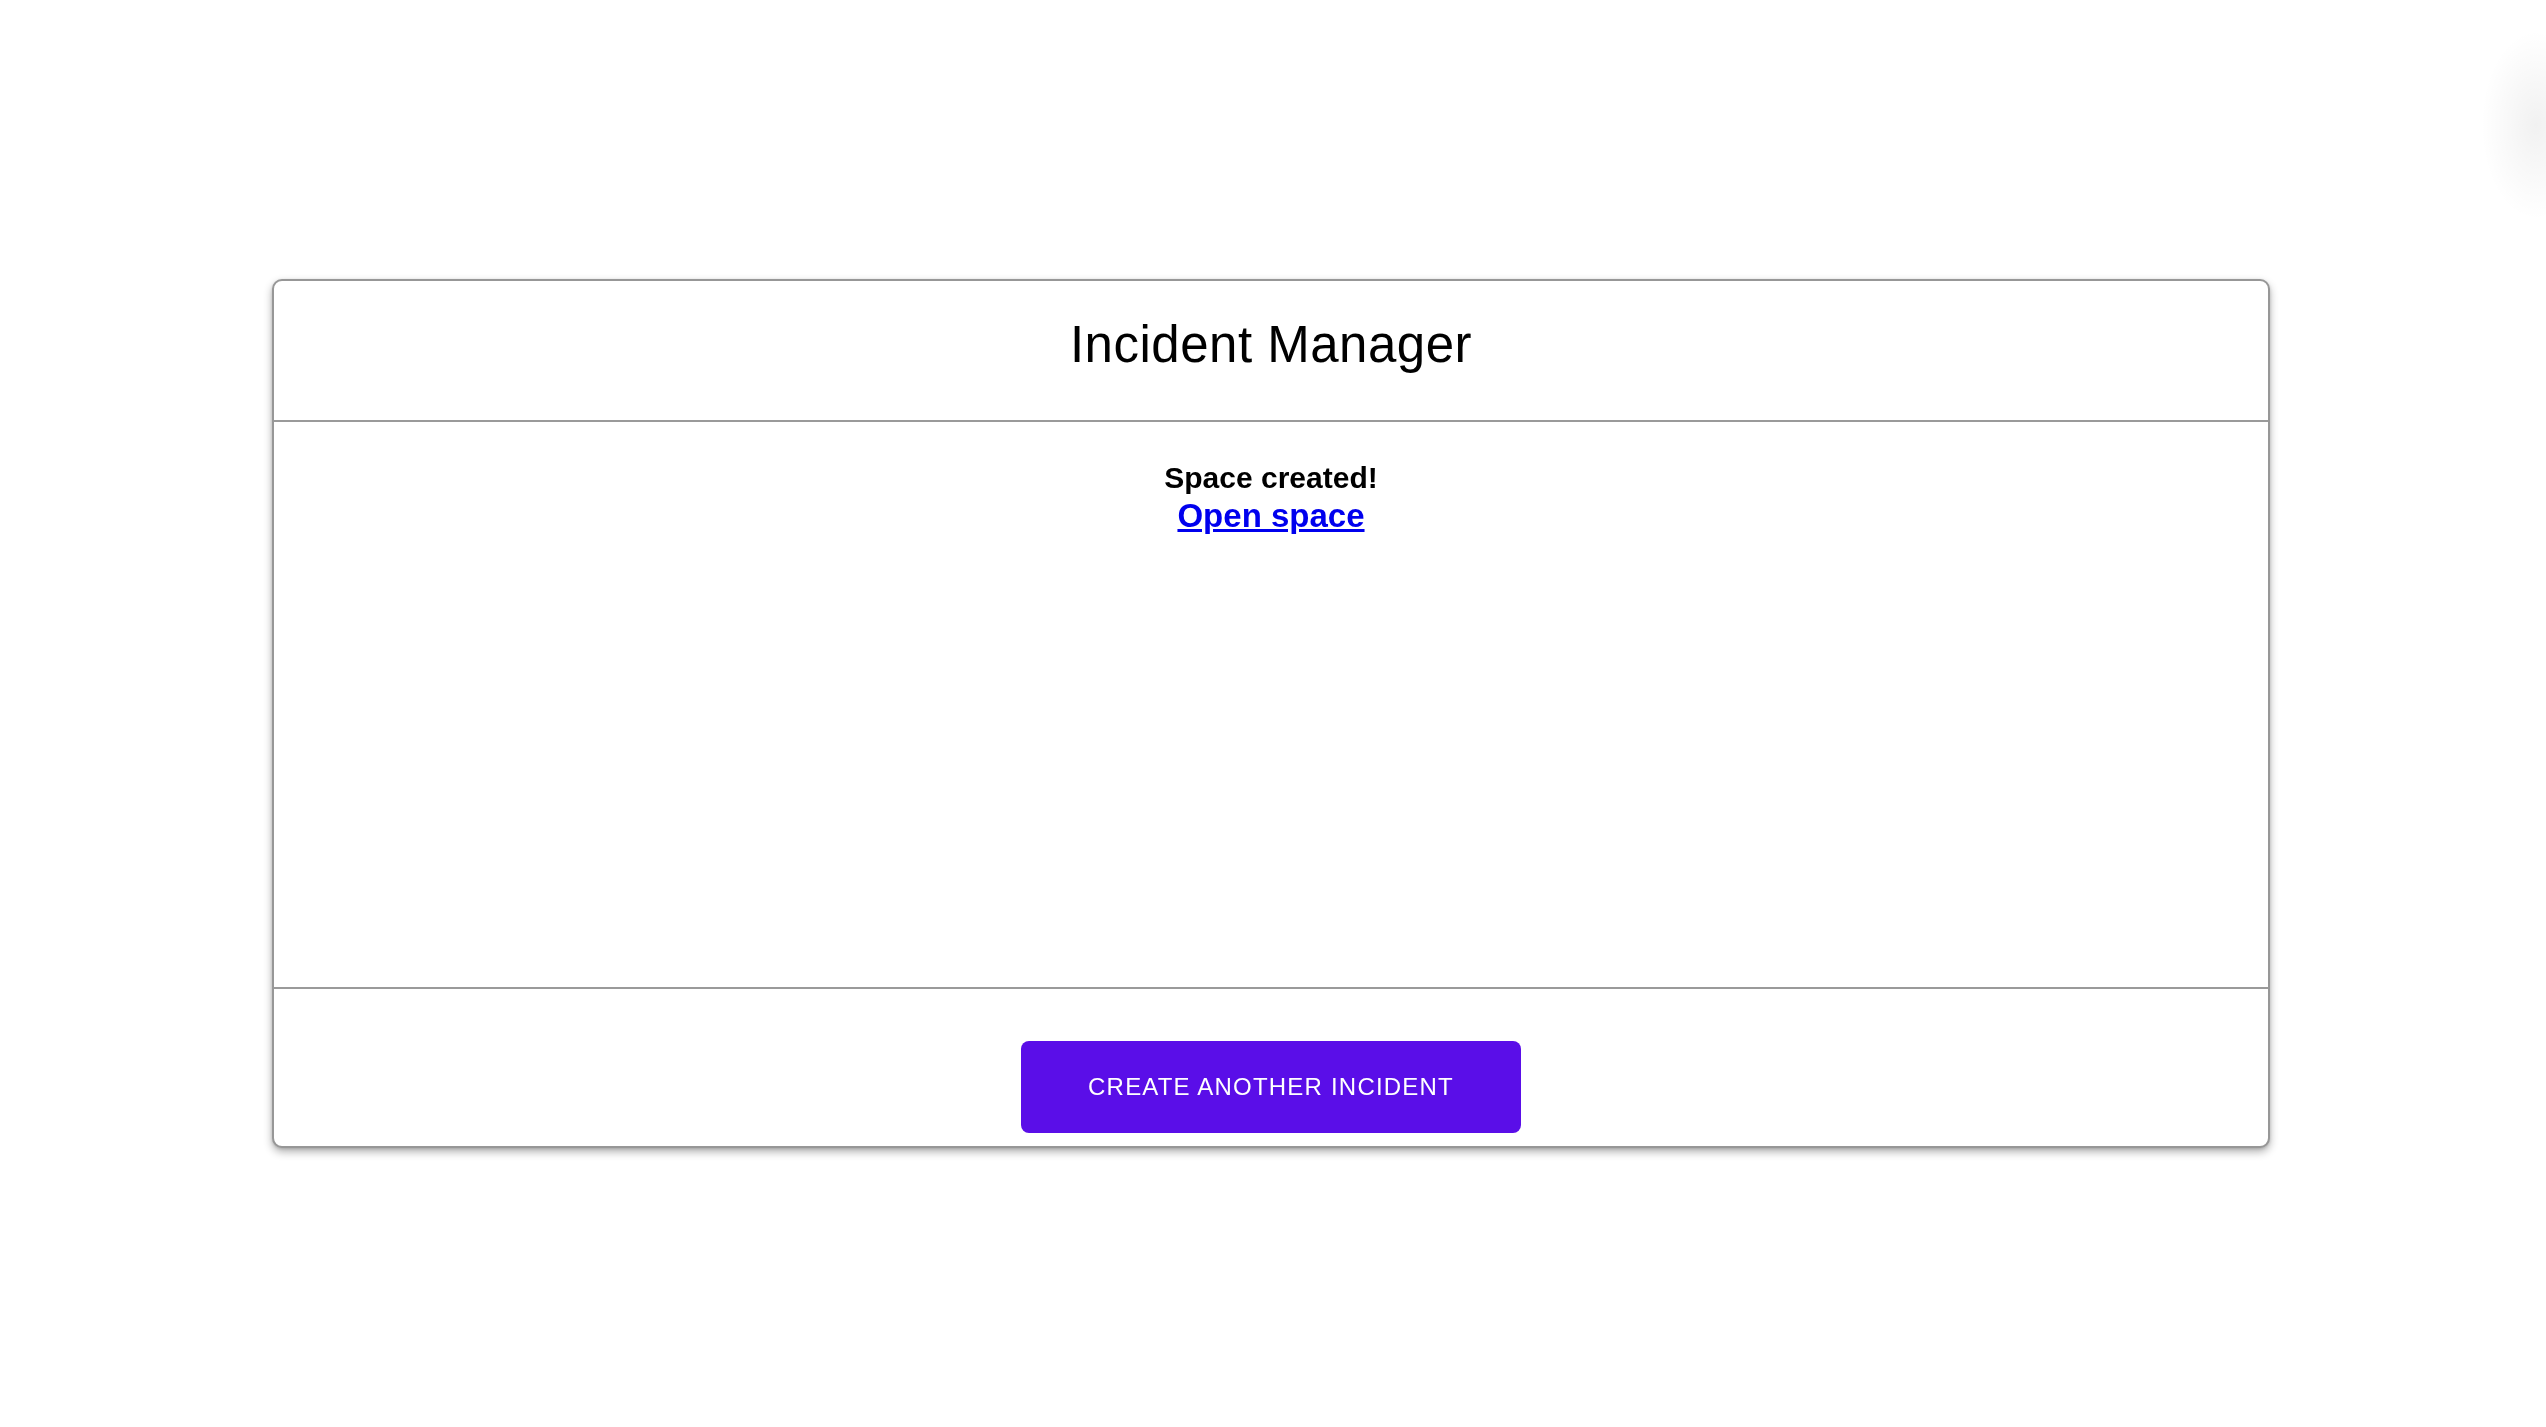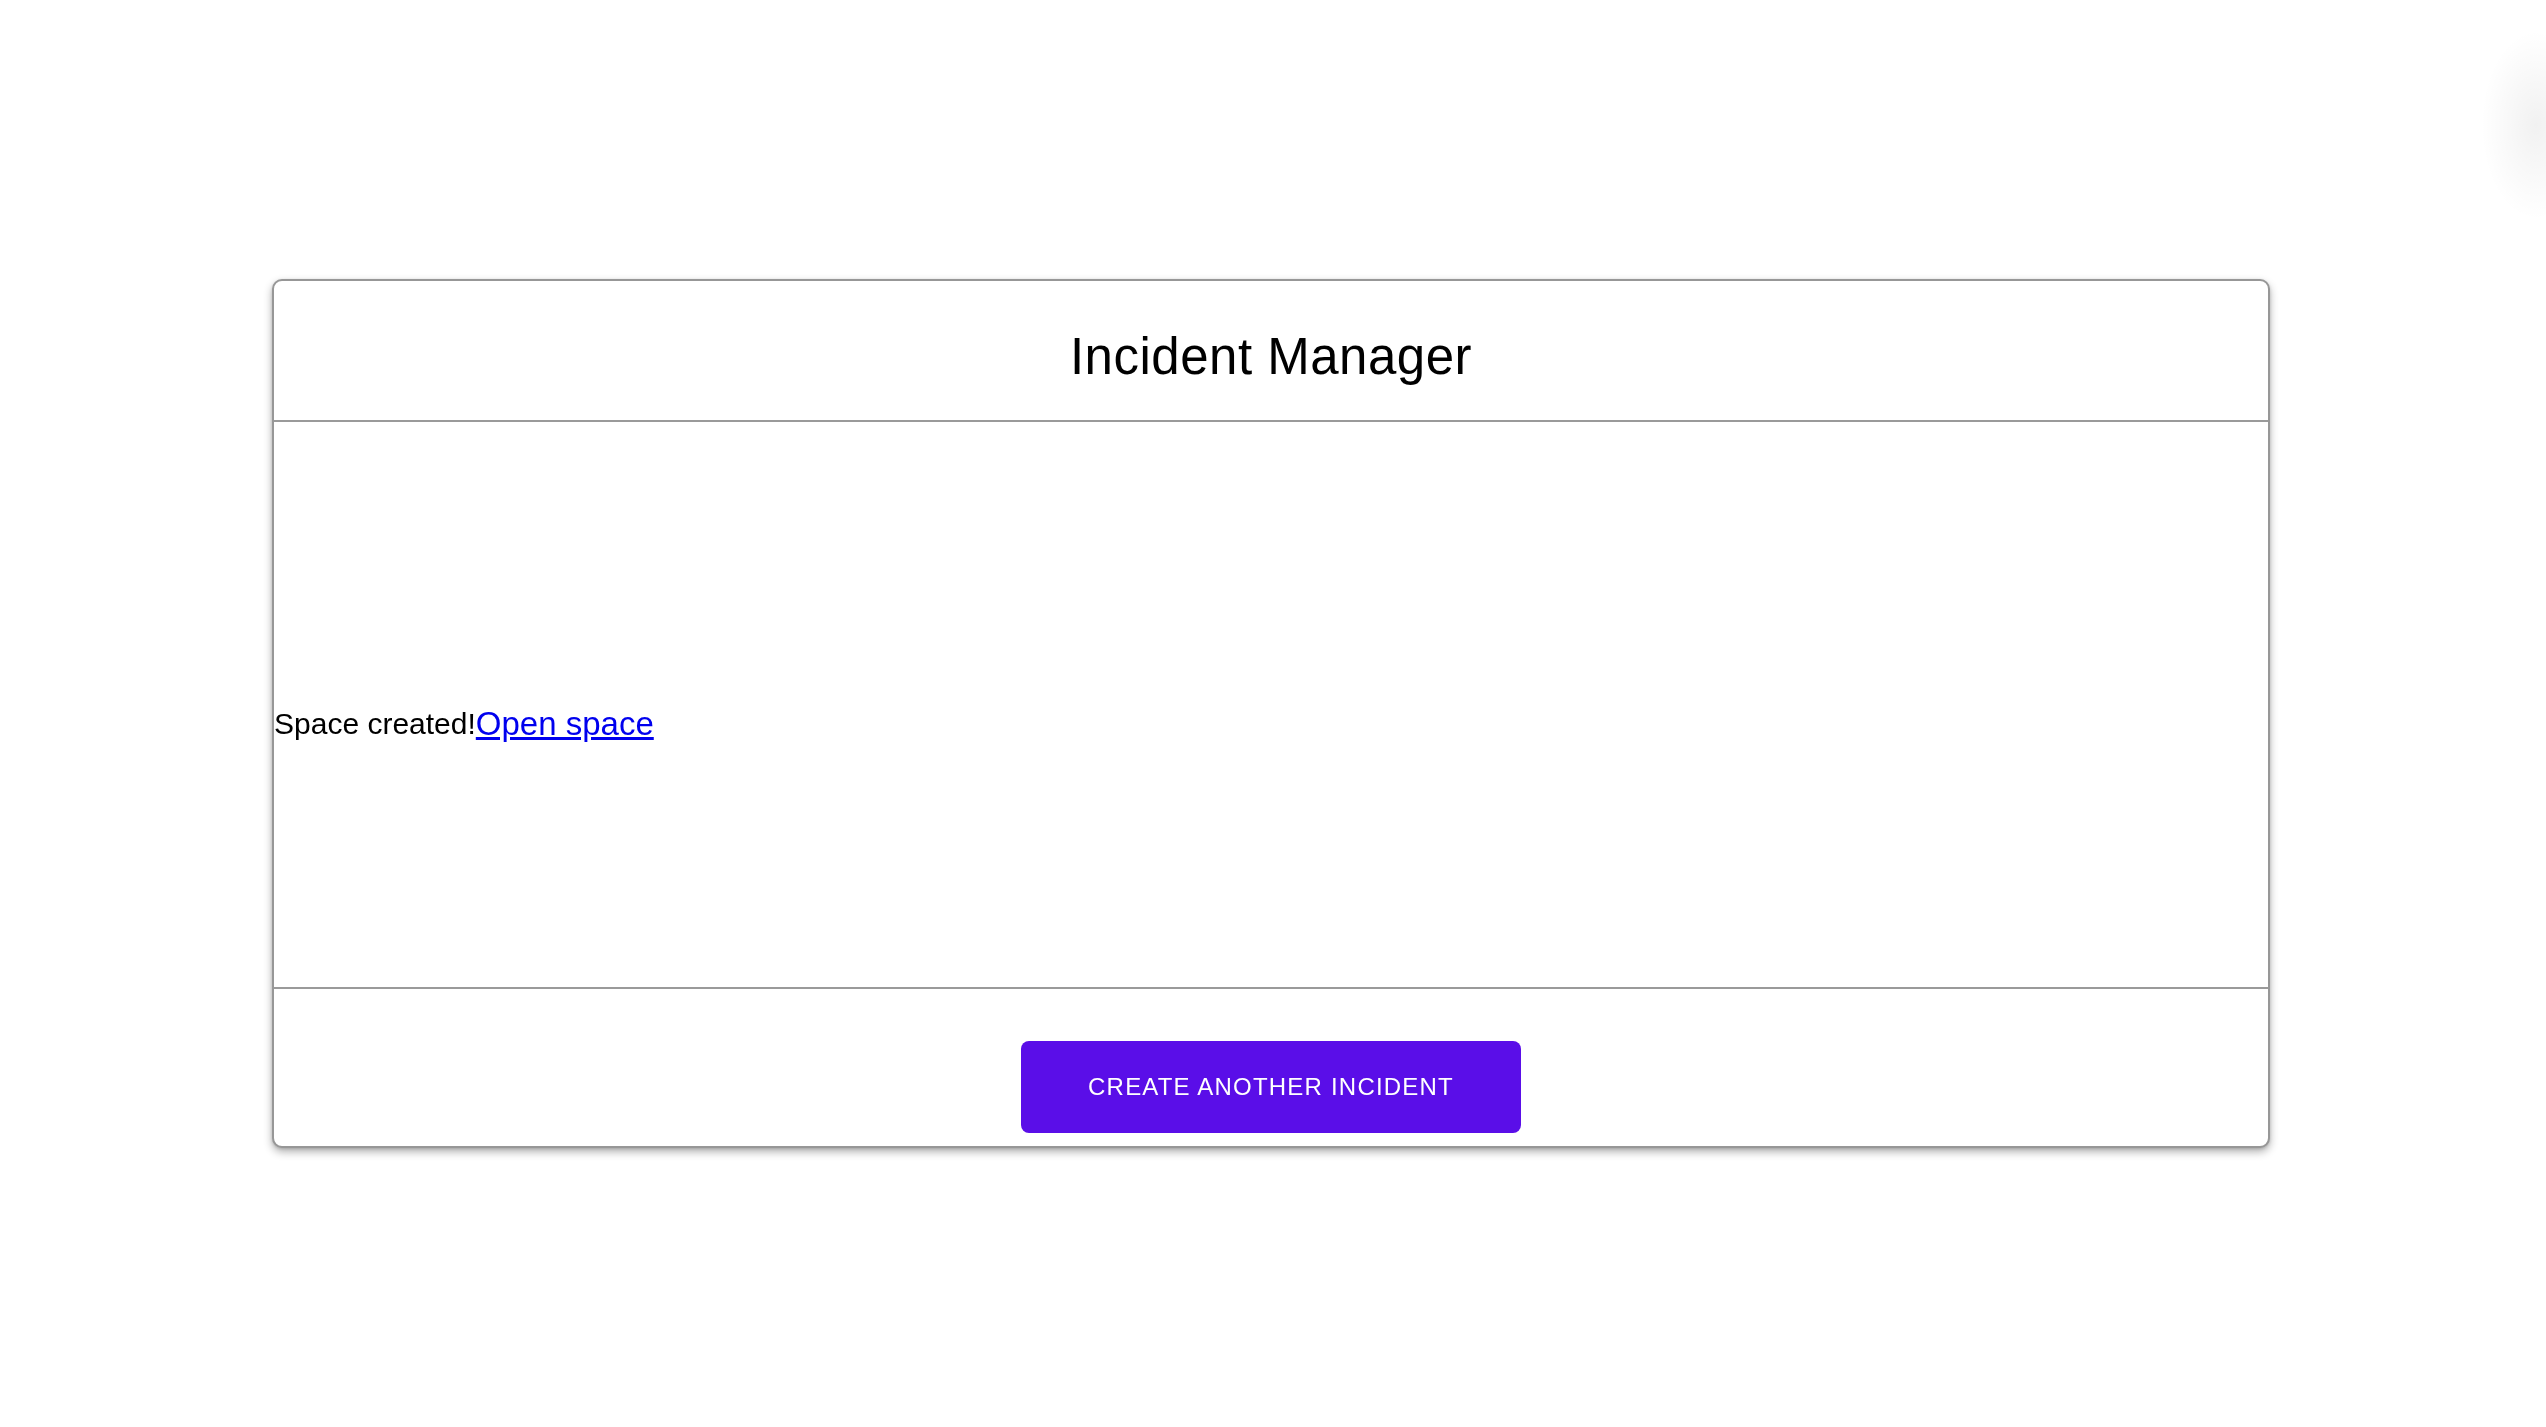--- a/index.html
+++ b/index.html
@@ -37,42 +37,43 @@
     border: 2px solid #979797;
     border-radius: 10px;
     box-shadow: 0 4px 9px rgba(0,0,0,0.30), 0 1px 3px rgba(0,0,0,0.14);
     display: flex;
     flex-direction: column;
   }
   .card-header {
     height: 139px;
     flex: 0 0 auto;
     display: flex;
-    align-items: flex-end;
+    align-items: flex-start;
     justify-content: center;
   }
   .card-title {
     font-size: 51px;
     font-weight: 400;
     color: #000000;
     letter-spacing: 0.5px;
     white-space: nowrap;
   }
   .divider {
     height: 2px;
     flex: 0 0 auto;
     background: #9a9a9a;
   }
   .card-body {
     flex: 1 1 auto;
     display: flex;
-    flex-direction: row;
+    flex-direction: column;
     align-items: center;
     padding-top: 38px;
     box-sizing: border-box;
+    font-weight: bold;
   }
   .status-text {
     font-size: 30px;
     line-height: 36px;
     color: #000000;
   }
   .open-link {
     font-size: 33px;
     line-height: 40px;
     color: #0000ee;

